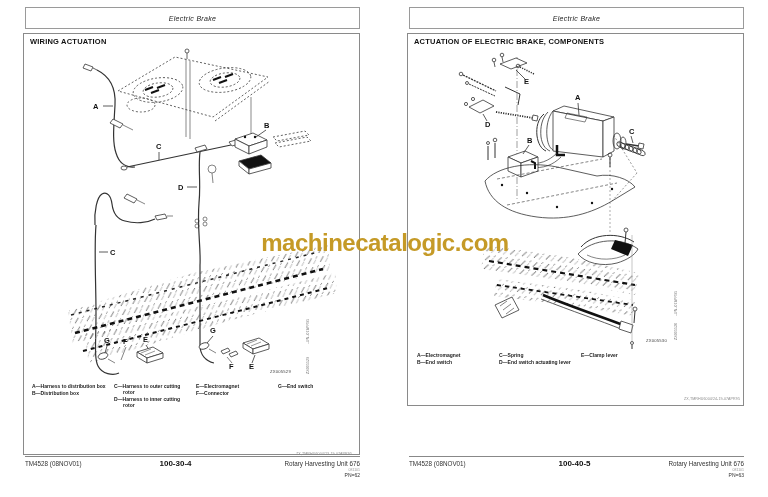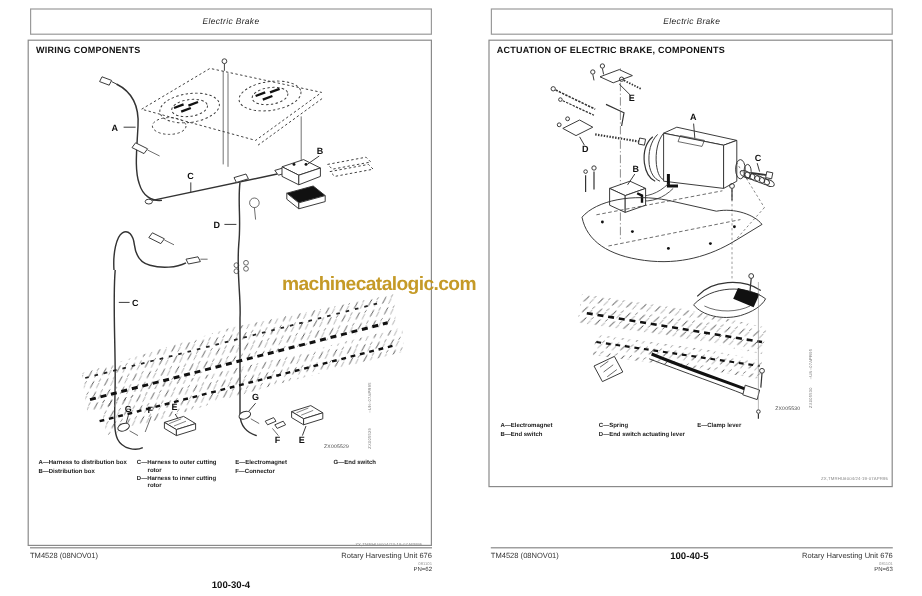--- a/index.html
+++ b/index.html
@@ -17,38 +17,38 @@
   .legend .col{display:flex;flex-direction:column;gap:1px;}
   .legend .entry{padding-left:9px;text-indent:-9px;}
   .src-code{font-size:3.6px;color:#8a8a8a;text-align:right;letter-spacing:.1px;}
   .foot-rule{border-top:1px solid #888;width:335px;height:0;}
   .foot-manual{font-size:6.3px;color:#333;}
   .foot-page{font-size:8px;font-weight:bold;color:#111;text-align:center;width:335px;}
   .foot-prod{font-size:6.3px;color:#333;text-align:right;width:180px;}
   .foot-tiny{font-size:3.5px;color:#999;text-align:right;width:180px;}
   .foot-pn{font-size:5px;color:#333;text-align:right;width:180px;}
   .watermark{
-    font-size:16px;font-weight:bold;letter-spacing:-0.5px;
-    width:300px;opacity:.95;
+    font-size:24px;font-weight:bold;letter-spacing:-0.5px;
+    width:300px;text-align:center;opacity:.95;
   }
   svg{font-family:"Liberation Sans", sans-serif;}
   svg text.call{font-size:7.5px;font-weight:bold;fill:#111;}
   svg text.fig{font-size:4.2px;fill:#444;letter-spacing:.2px;}
   svg text.vfig{font-size:3.4px;fill:#777;letter-spacing:.2px;}
 </style>
 </head>
 <body>
 
 <div class="abs hdr-box" style="left:25px;top:7px;">
   <span class="hdr-text">Electric Brake</span>
 </div>
 
 <div class="abs content-box" style="left:23px;top:33px;height:420px;"></div>
 
-<div class="abs sec-title" style="left:30px;top:37px;">WIRING COMPONENTS</div>
+<div class="abs sec-title" style="left:30px;top:37px;">WIRING ACTUATION</div>
 
 <svg class="abs" style="left:23px;top:33px;" width="337" height="348" viewBox="0 0 337 348">
   <defs>
     <pattern id="crop1" width="12" height="9" patternUnits="userSpaceOnUse" patternTransform="rotate(-10)">
       <path d="M1,7 L5,2" stroke="#444" stroke-width="0.8" fill="none"></path>
       <path d="M6,8 L9,4" stroke="#999" stroke-width="0.7" fill="none"></path>
       <path d="M9,3 L11,1" stroke="#666" stroke-width="0.7" fill="none"></path>
     </pattern>
   </defs>
   <g fill="none" stroke="#3a3a3a" stroke-width="0.8">
@@ -200,21 +200,21 @@
     <div class="entry">F—Connector</div>
   </div>
   <div class="col" style="width:80px;">
     <div class="entry">G—End switch</div>
   </div>
 </div>
 
 <div class="abs src-code" style="left:200px;top:452px;width:152px;">ZX,TMRHU6004/23-19-07APR95</div>
 <div class="abs foot-rule" style="left:25px;top:456px;"></div>
 <div class="abs foot-manual" style="left:25px;top:460px;">TM4528 (08NOV01)</div>
-<div class="abs foot-page" style="left:25px;top:459px;margin-top:24px;">100-30-4</div>
+<div class="abs foot-page" style="left:8px;top:459px;">100-30-4</div>
 <div class="abs foot-prod" style="left:180px;top:460px;">Rotary Harvesting Unit 676</div>
 <div class="abs foot-tiny" style="left:180px;top:468px;">081101</div>
 <div class="abs foot-pn" style="left:180px;top:472px;">PN=62</div>
 
 <div class="abs hdr-box" style="left:409px;top:7px;">
   <span class="hdr-text">Electric Brake</span>
 </div>
 
 <div class="abs content-box" style="left:407px;top:33px;height:371px;"></div>
 

